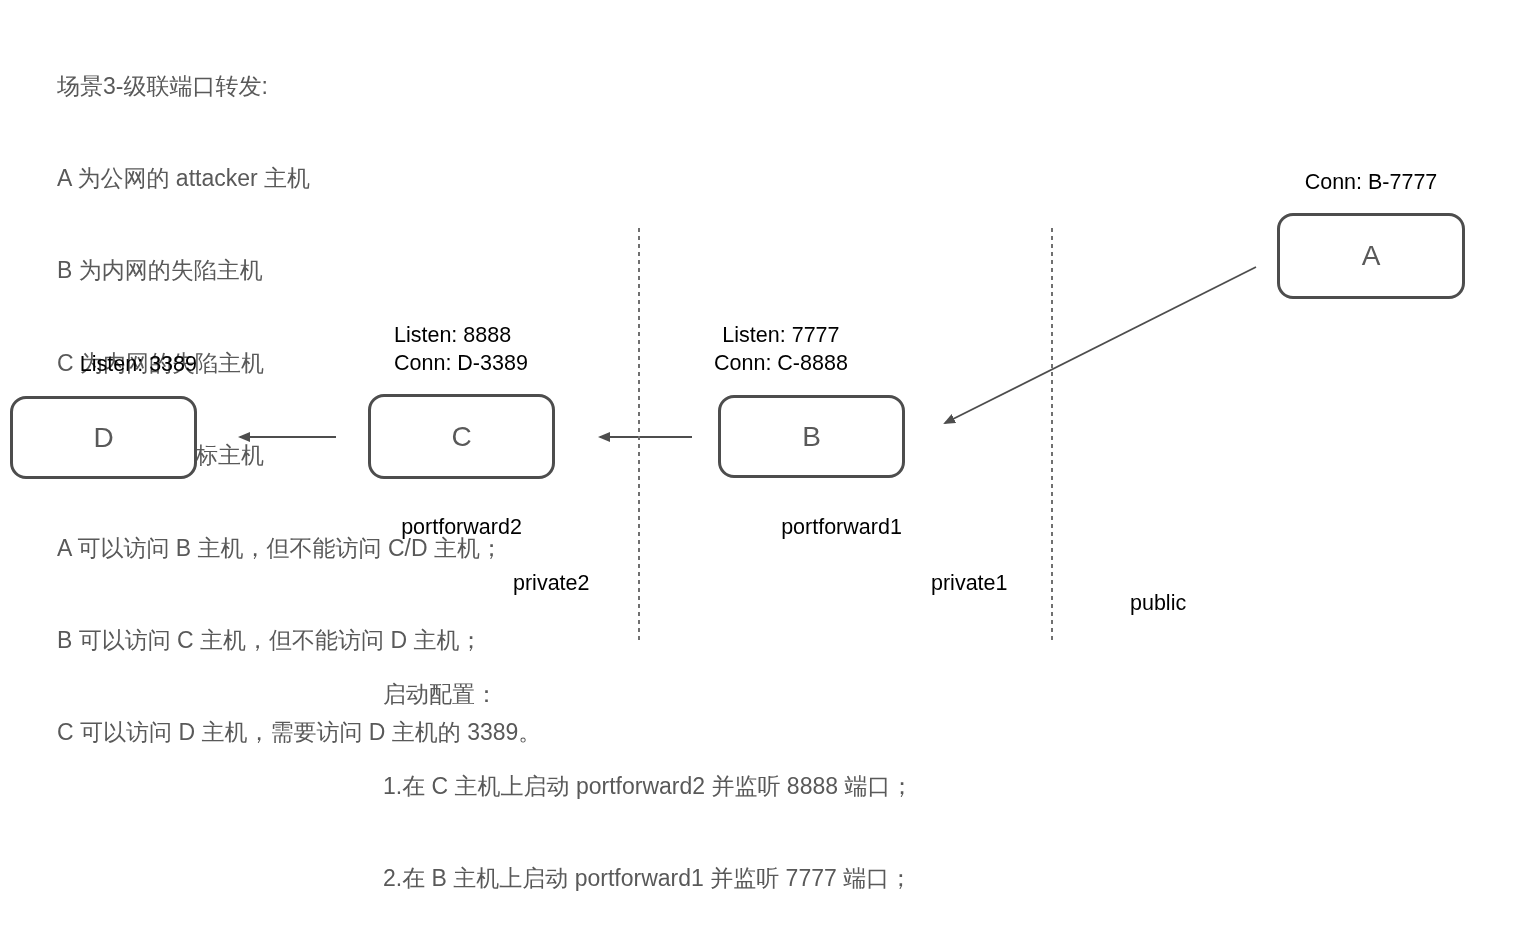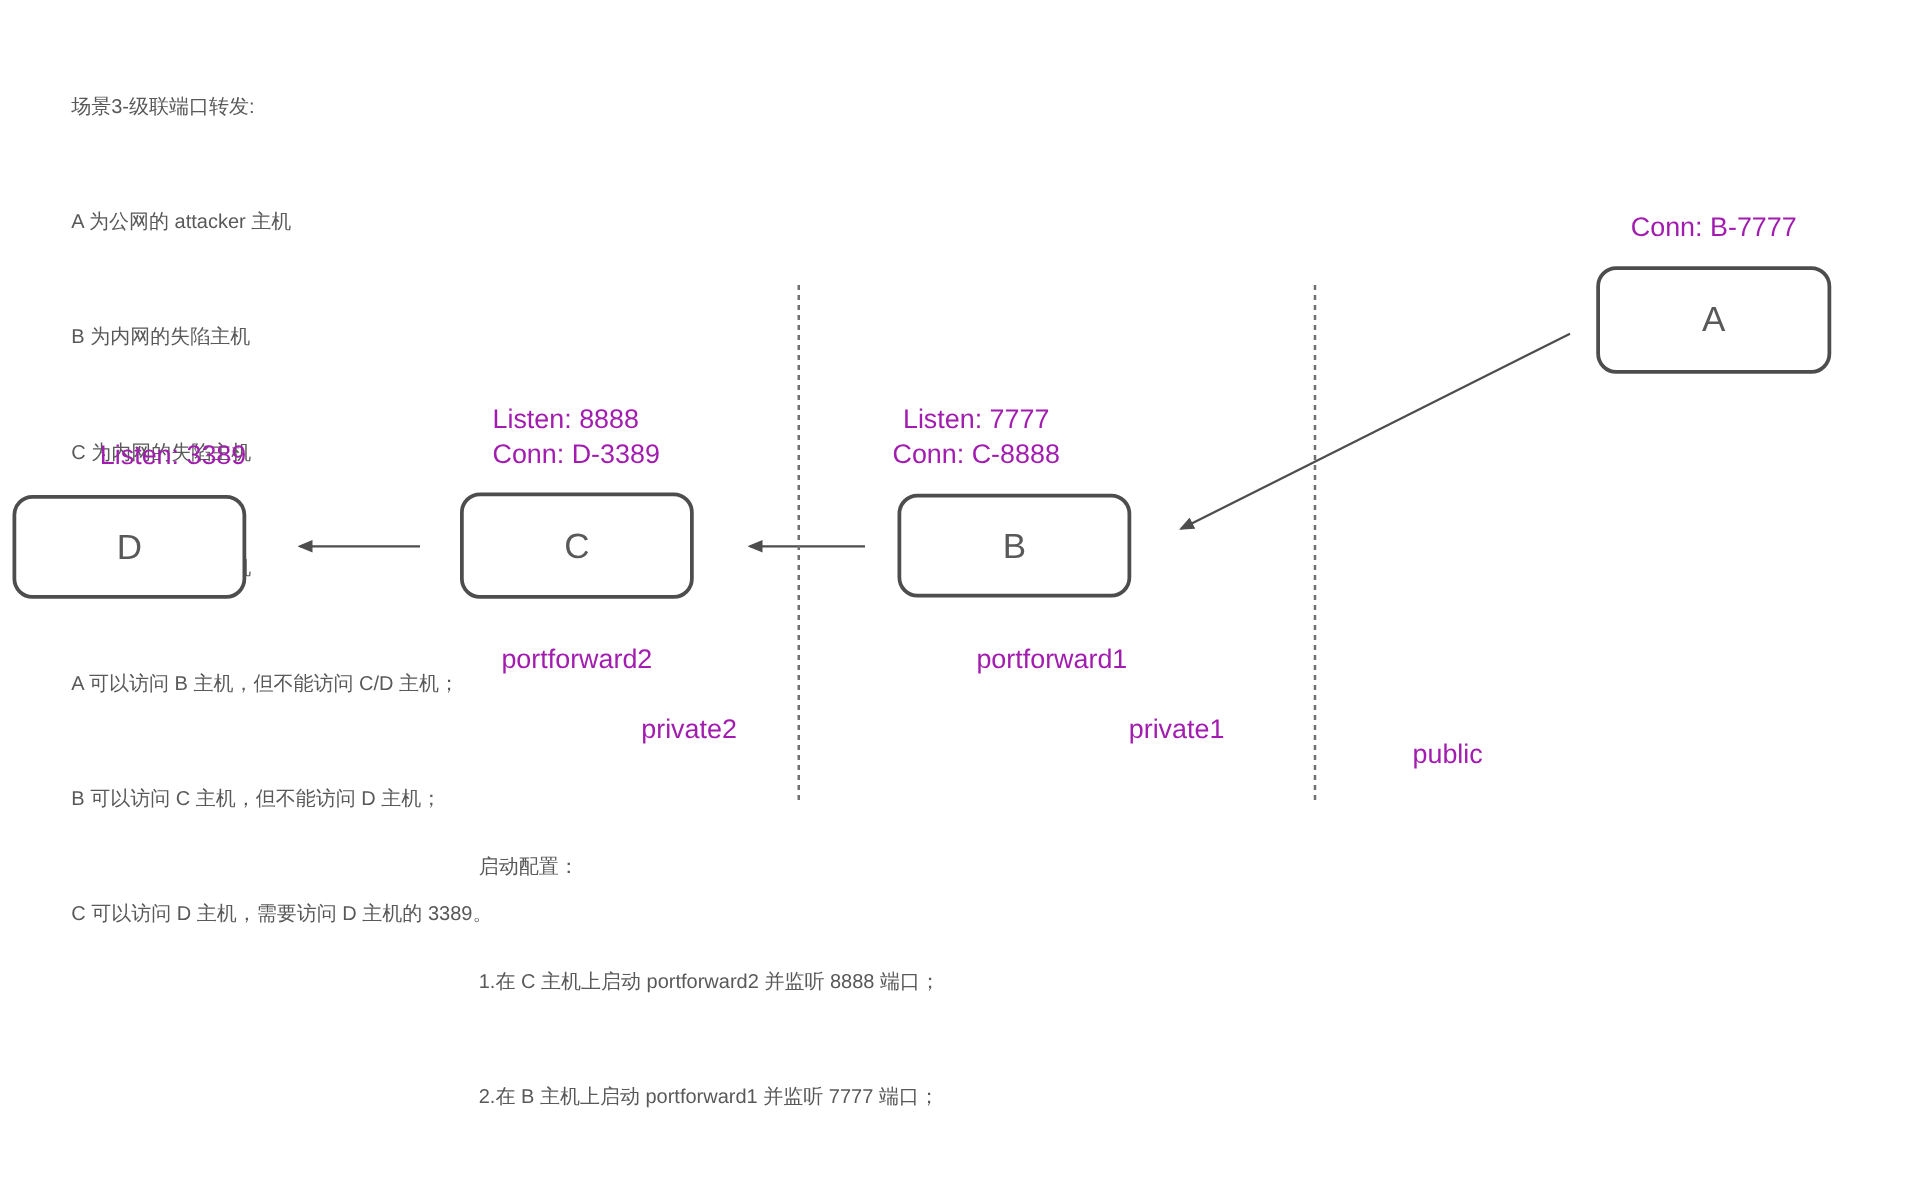--- a/index.html
+++ b/index.html
@@ -8,21 +8,21 @@
     position: relative;
     width: 1524px;
     height: 944px;
     background: #ffffff;
     font-family: "Liberation Sans", "DejaVu Sans", sans-serif;
     color: #595959;
     overflow: hidden;
   }
   .textblock {
     position: absolute;
-    font-size: 16px;
+    font-size: 23px;
     line-height: 30.8px;
     white-space: pre;
     color: #595959;
   }
   #scenario-block { left: 57px; top: 9px; }
   #instructions-block { left: 383px; top: 617px; }
 
   .node {
     position: absolute;
     border: 3px solid #4d4d4d;
@@ -36,31 +36,31 @@
   }
   #node-d { left: 10px;   top: 396px; width: 187px; height: 83px; }
   #node-c { left: 368px;  top: 394px; width: 187px; height: 85px; }
   #node-b { left: 718px;  top: 395px; width: 187px; height: 83px; }
   #node-a { left: 1277px; top: 213px; width: 188px; height: 86px; }
 
   .label {
     position: absolute;
     font-size: 21.5px;
     line-height: 27.5px;
-    color: #a21caf;
+    color: #000000;
   }
   #label-d    { left: 10px;   top: 351px; width: 187px; text-align: right; }
   #label-c    { left: 394px;  top: 322px; text-align: left; }
   #label-b    { left: 714px;  top: 322px; text-align: center; }
   #label-a    { left: 1277px; top: 169px; width: 188px; text-align: center; }
   #tool-c     { left: 368px;  top: 514px; width: 187px; text-align: center; }
   #tool-b     { left: 748px;  top: 514px; width: 187px; text-align: center; }
 
   #zone-private2 { left: 513px;  top: 570px; }
-  #zone-private1 { left: 903px;  top: 570px; }
+  #zone-private1 { left: 931px;  top: 570px; }
   #zone-public   { left: 1130px; top: 590px; }
 
   .divider {
     position: absolute;
     top: 228px;
     width: 2px;
     height: 416px;
     background: repeating-linear-gradient(to bottom, #707070 0 4px, transparent 4px 8px);
   }
   #divider-1 { left: 638px; }

